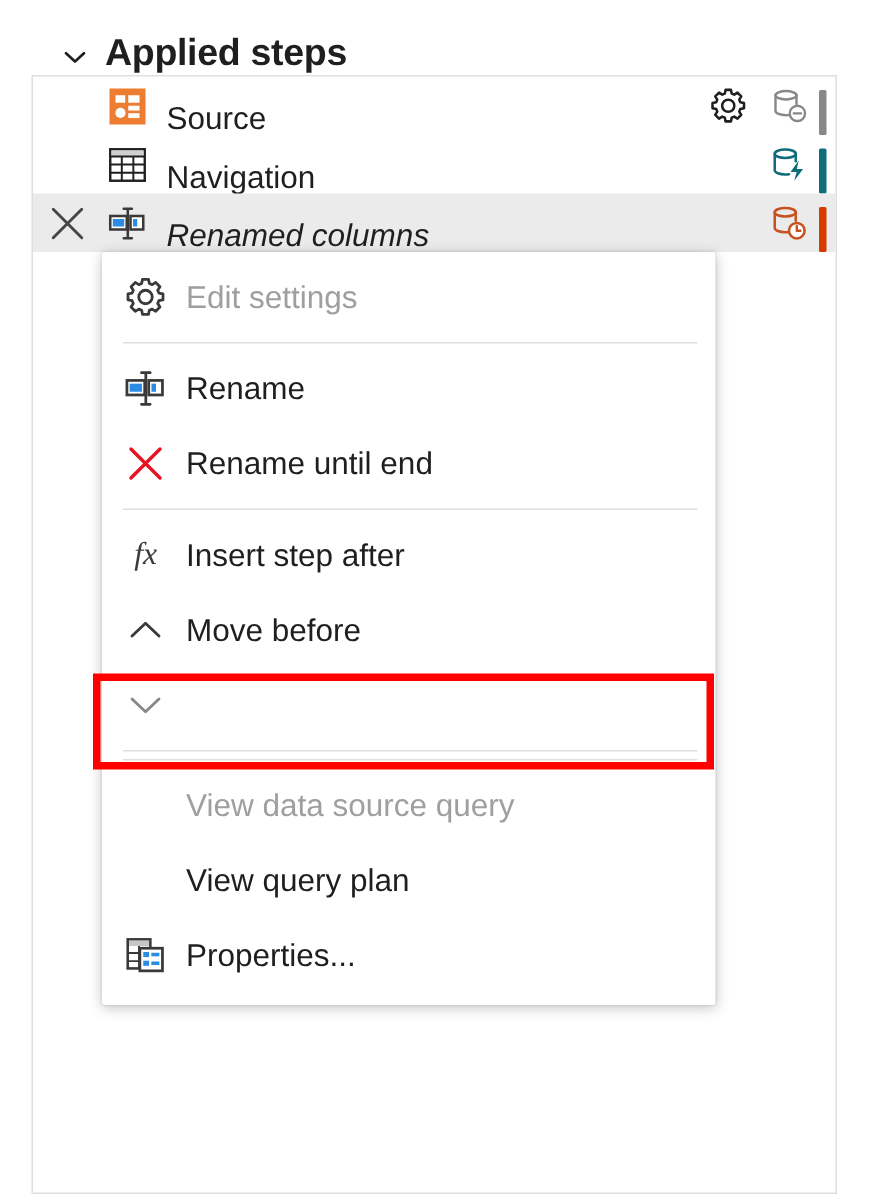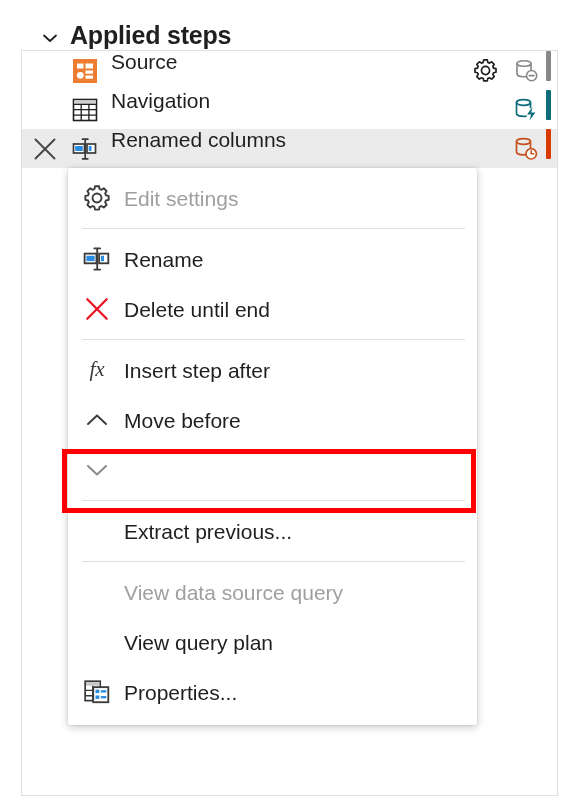--- a/index.html
+++ b/index.html
@@ -54,24 +54,24 @@
     height: 746px;
     border: 1px solid #e1dfdd;
     box-sizing: border-box;
     background: #ffffff;
   }
 
   .step-row {
     position: relative;
     height: 39px;
     display: flex;
-    align-items: flex-start;
-    box-sizing: border-box;
-  }
-  .step-row.selected { background: #ebebeb; }
+    align-items: flex-end;
+    box-sizing: border-box;
+  }
+  .step-row.selected { background: #ebebeb; font-style: italic; }
 
   .step-close {
     width: 46px;
     height: 39px;
     flex: 0 0 auto;
     display: flex;
     align-items: center;
     justify-content: center;
   }
   .step-icon {
@@ -291,21 +291,21 @@
     <span class="mi-label">Rename</span>
   </div>
 
 
   <div class="menu-item">
     <span class="mi-icon">
       <svg width="28" height="28" viewBox="0 0 26 26" aria-hidden="true">
         <path d="M4 4 L22 22 M22 4 L4 22" stroke="#e81123" stroke-width="2.1" stroke-linecap="round"></path>
       </svg>
     </span>
-    <span class="mi-label">Delete until end</span>
+    <span class="mi-label">Rename until end</span>
   </div>
   <div class="menu-sep"></div>
 
   <div class="menu-item">
     <span class="mi-icon">
       <svg width="30" height="30" viewBox="0 0 30 30" aria-hidden="true">
         <text x="15" y="21" text-anchor="middle" font-family="Liberation Serif, serif" font-size="21" font-style="italic" fill="#3b3a39">fx</text>
       </svg>
     </span>
     <span class="mi-label">Insert step after</span>
@@ -322,24 +322,20 @@
 
   <div class="menu-item disabled">
     <span class="mi-icon">
       <svg width="30" height="30" viewBox="0 0 30 30" aria-hidden="true">
         <path d="M6 11 L15 19.5 L24 11" fill="none" stroke="#8a8886" stroke-width="1.9" stroke-linecap="round" stroke-linejoin="round"></path>
       </svg>
     </span>
   </div>
   <div class="menu-sep"></div>
 
-  <div class="menu-item">
-    <span class="mi-icon"></span>
-    <span class="mi-label">Extract previous...</span>
-  </div>
   <div class="menu-sep"></div>
 
   <div class="menu-item disabled">
     <span class="mi-icon"></span>
     <span class="mi-label">View data source query</span>
   </div>
 
   <div class="menu-item">
     <span class="mi-icon"></span>
     <span class="mi-label">View query plan</span>

